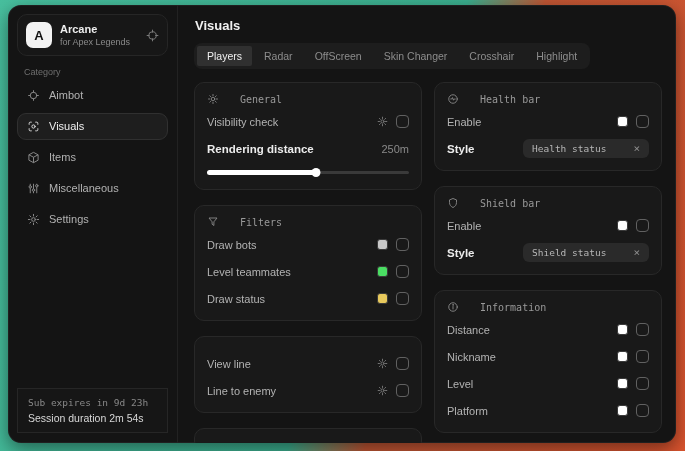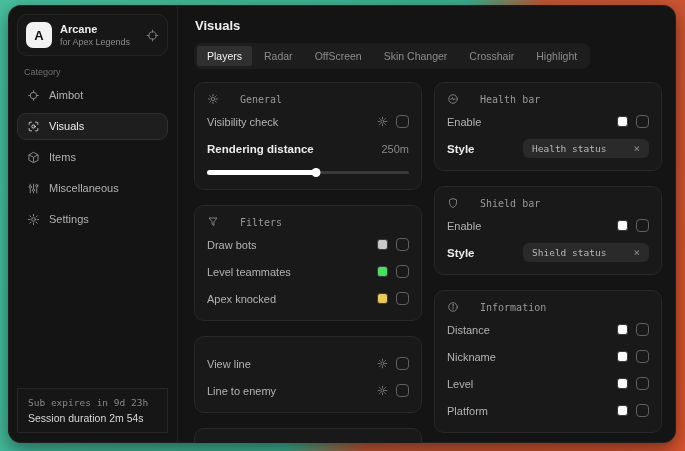--- a/index.html
+++ b/index.html
@@ -210,21 +210,21 @@
             </span>
           </div>
           <div class="row">
             <span class="row-label">Level teammates</span>
             <span class="controls">
               <span class="swatch" style="background: rgb(74, 222, 99);"></span>
               <span class="cbx"></span>
             </span>
           </div>
           <div class="row">
-            <span class="row-label">Apex knocked</span>
+            <span class="row-label">Draw status</span>
             <span class="controls">
               <span class="swatch" style="background: rgb(231, 201, 92);"></span>
               <span class="cbx"></span>
             </span>
           </div>
         </section>
 
         <section class="card">
           <div class="row">
             <span class="row-label">View line</span>

